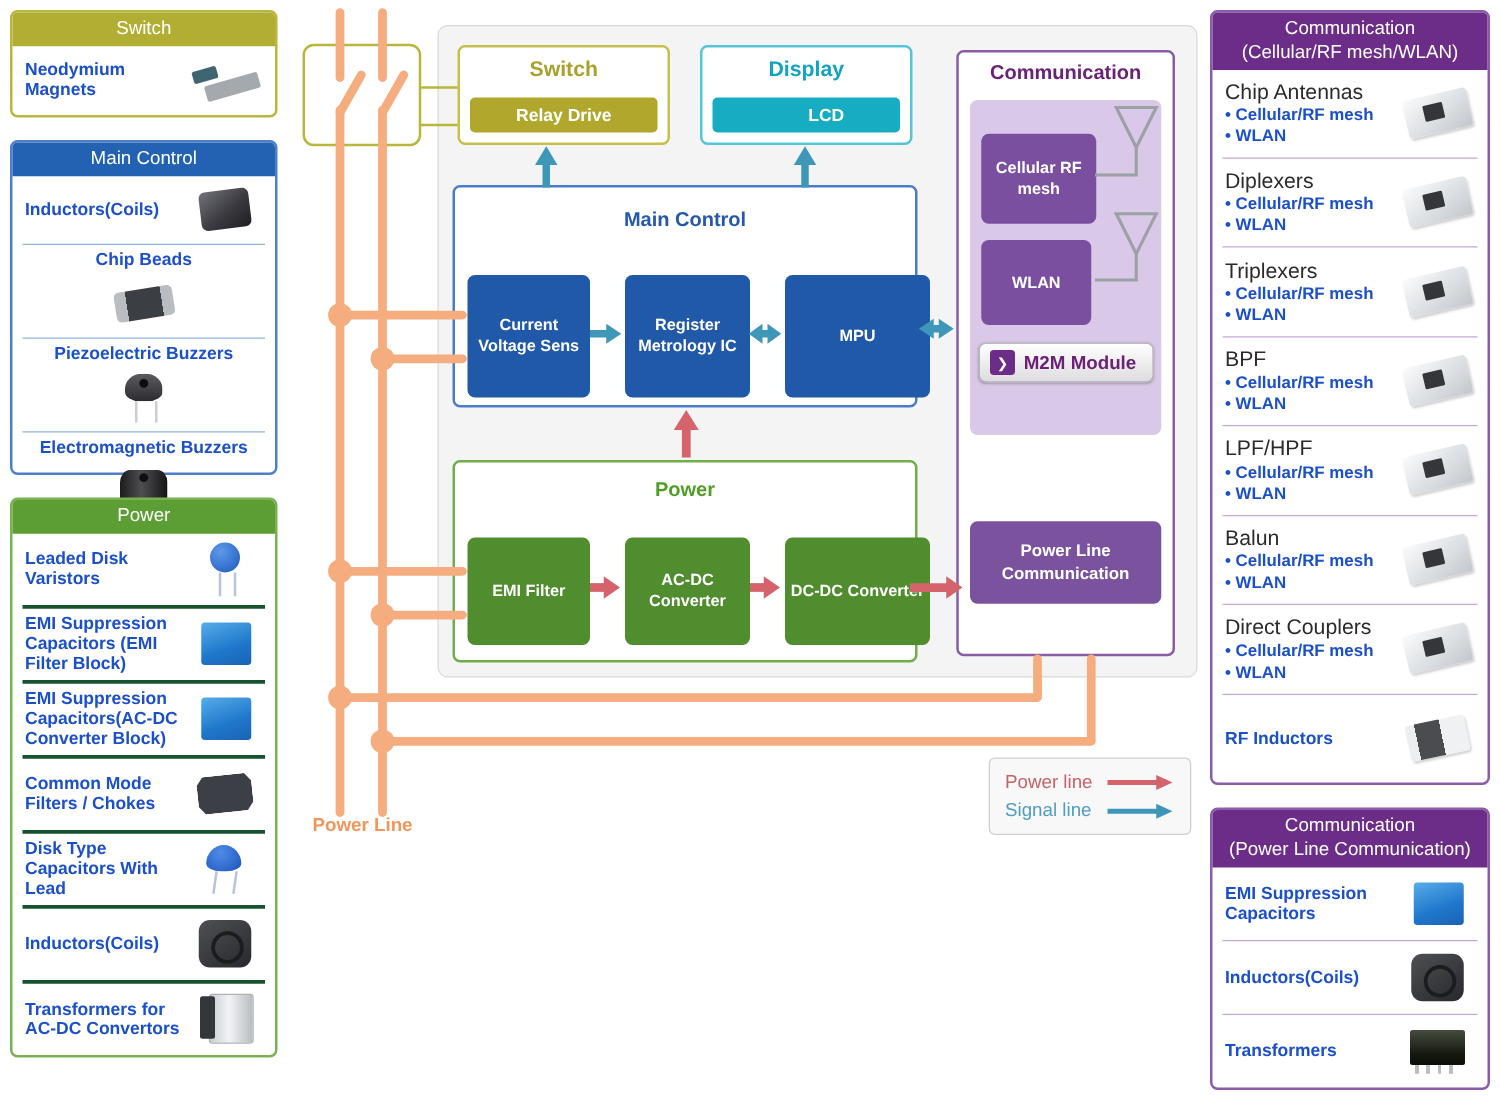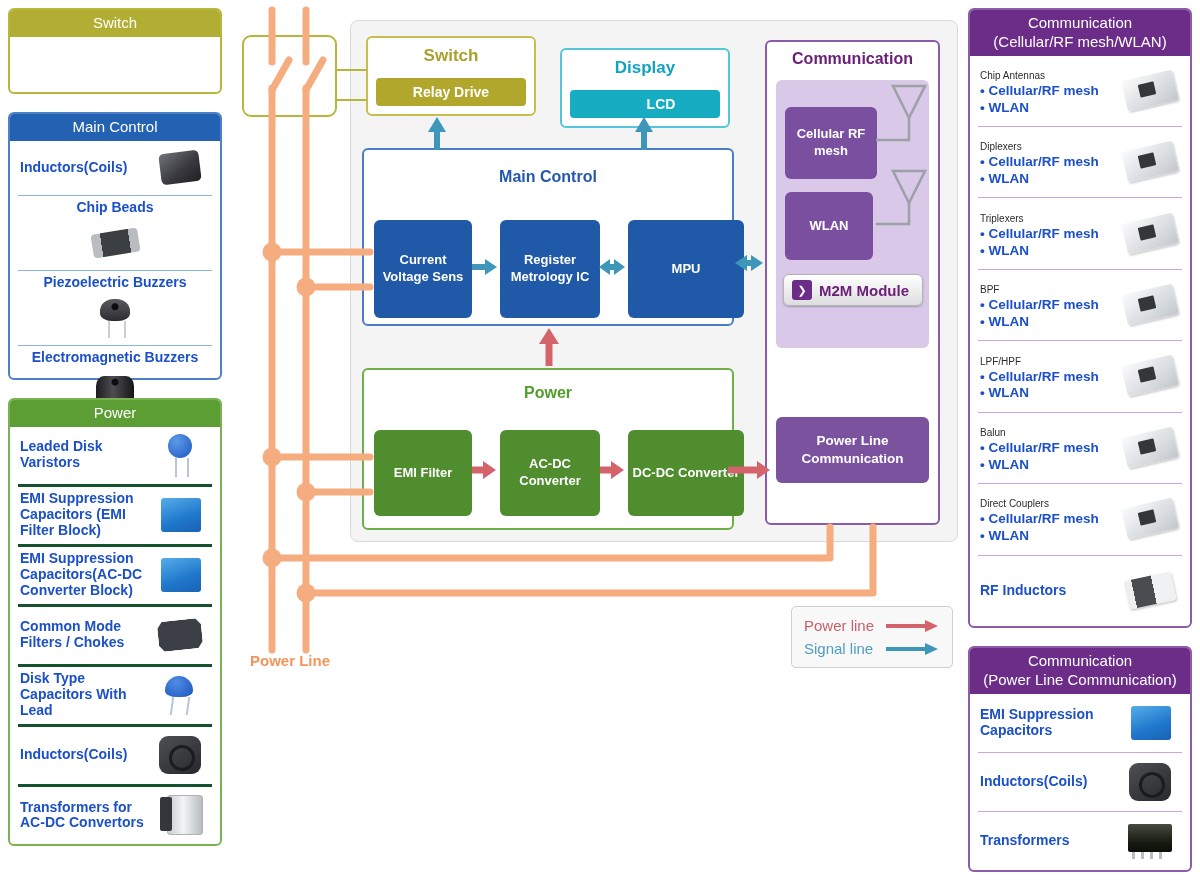--- a/index.html
+++ b/index.html
@@ -5,21 +5,21 @@
   html,body{margin:0;padding:0;background:#fff;}
   body{font-family:"Liberation Sans","DejaVu Sans",sans-serif;}
   .stage{position:relative;width:1200px;height:880px;background:#fff;overflow:hidden;}
 
   
   .panel{position:absolute;background:#fff;border-radius:6px;box-sizing:border-box;display:flex;flex-direction:column;}
   .panel-header{color:#fff;text-align:center;font-size:15px;line-height:1.25;padding:4px 2px;border-radius:4px 4px 0 0;flex:none;}
   .panel-body{flex:1;display:flex;flex-direction:column;padding:0 8px;}
   .p-item{flex:1;display:flex;align-items:center;justify-content:space-between;gap:4px;padding:4px 2px;}
   .p-label{font-weight:bold;font-size:14px;line-height:1.14;color:#1b50c8;}
-  .rt-title{font-size:10px;color:#2b2b2b;line-height:1.2;margin-bottom:3px;}
+  .rt-title{font-size:17px;color:#2b2b2b;line-height:1.2;margin-bottom:3px;}
   .rt-link{display:block;font-weight:bold;font-size:13.5px;line-height:1.25;color:#1b50c8;}
 
   .olive-panel{border:2px solid #b9b63e;}
   .olive-panel .panel-header{background:#b2ae33;}
   .blue-panel{border:2px solid #4d80c8;}
   .blue-panel .panel-header{background:#2361b2;}
   .blue-panel .p-item + .p-item{border-top:1px solid #8fb2e0;flex-direction:column;}
   .green-panel{border:2px solid #79b153;}
   .green-panel .panel-header{background:#5c9e33;}
   .green-panel .p-item + .p-item{border-top:3px solid #14532d;}
@@ -30,21 +30,21 @@
   
   .container{position:absolute;left:350px;top:20px;width:606px;height:520px;background:#f4f4f4;border:1px solid #d9d9d9;border-radius:8px;}
   .blk{position:absolute;background:#fff;border-radius:6px;box-sizing:border-box;}
   .blk-title{text-align:center;font-weight:bold;}
   .chip{position:absolute;left:8px;right:8px;bottom:8px;height:28px;border-radius:4px;color:#fff;font-weight:bold;font-size:14px;display:flex;align-items:center;justify-content:center;}
   .inner-box{position:absolute;border-radius:6px;color:#fff;font-weight:bold;font-size:13px;line-height:1.3;display:flex;align-items:center;justify-content:center;text-align:center;padding:4px;box-sizing:border-box;}
 
   .sw-blk{left:366px;top:36px;width:170px;height:80px;border:2px solid #c5c04e;}
   .sw-blk .blk-title{color:#a9a12e;font-size:17px;margin-top:8px;}
   .sw-blk .chip{background:#b1a72d;}
-  .dp-blk{left:560px;top:48px;width:170px;height:80px;border:2px solid #54c6d8;}
+  .dp-blk{left:560px;top:36px;width:170px;height:80px;border:2px solid #54c6d8;}
   .dp-blk .blk-title{color:#12a3c0;font-size:17px;margin-top:8px;}
   .dp-blk .chip{background:#16adc3;padding-left:32px;}
 
   .mc-blk{left:362px;top:148px;width:372px;height:178px;border:2px solid #4a7cc8;}
   .mc-blk .blk-title{color:#2457ae;font-size:16px;margin-top:18px;}
   .mc-blk .inner-box{background:#2059a8;top:70px;height:98px;}
   .pw-blk{left:362px;top:368px;width:372px;height:162px;border:2px solid #70ae4a;}
   .pw-blk .blk-title{color:#4f9e28;font-size:16px;margin-top:14px;}
   .pw-blk .inner-box{background:#4f8d2e;top:60px;height:86px;}
   .ib1{left:10px;width:98px;}
@@ -97,20 +97,26 @@
   .i-xfmr2::before{left:8px;top:6px;width:44px;height:28px;border-radius:2px;background:linear-gradient(#454c3e,#15180f 70%,#0c0e08);}
   .i-xfmr2::after{left:12px;top:34px;width:36px;height:7px;background:repeating-linear-gradient(90deg,#b9bdc1 0 3px,transparent 3px 9px);}
 </style>
 </head>
 <body>
 
 <div class="stage">
 
   <section class="panel olive-panel" style="left:8px;top:8px;width:214px;height:86px;">
     <div class="panel-header">Switch</div>
+    <div class="panel-body">
+      <div class="p-item">
+        <span class="p-label">Neodymium Magnets</span>
+        <span class="ic i-neo"></span>
+      </div>
+    </div>
   </section>
 
   <section class="panel blue-panel" style="left:8px;top:112px;width:214px;height:268px;">
     <div class="panel-header">Main Control</div>
     <div class="panel-body">
       <div class="p-item">
         <span class="p-label">Inductors(Coils)</span>
         <span class="ic i-cube"></span>
       </div>
       <div class="p-item">

